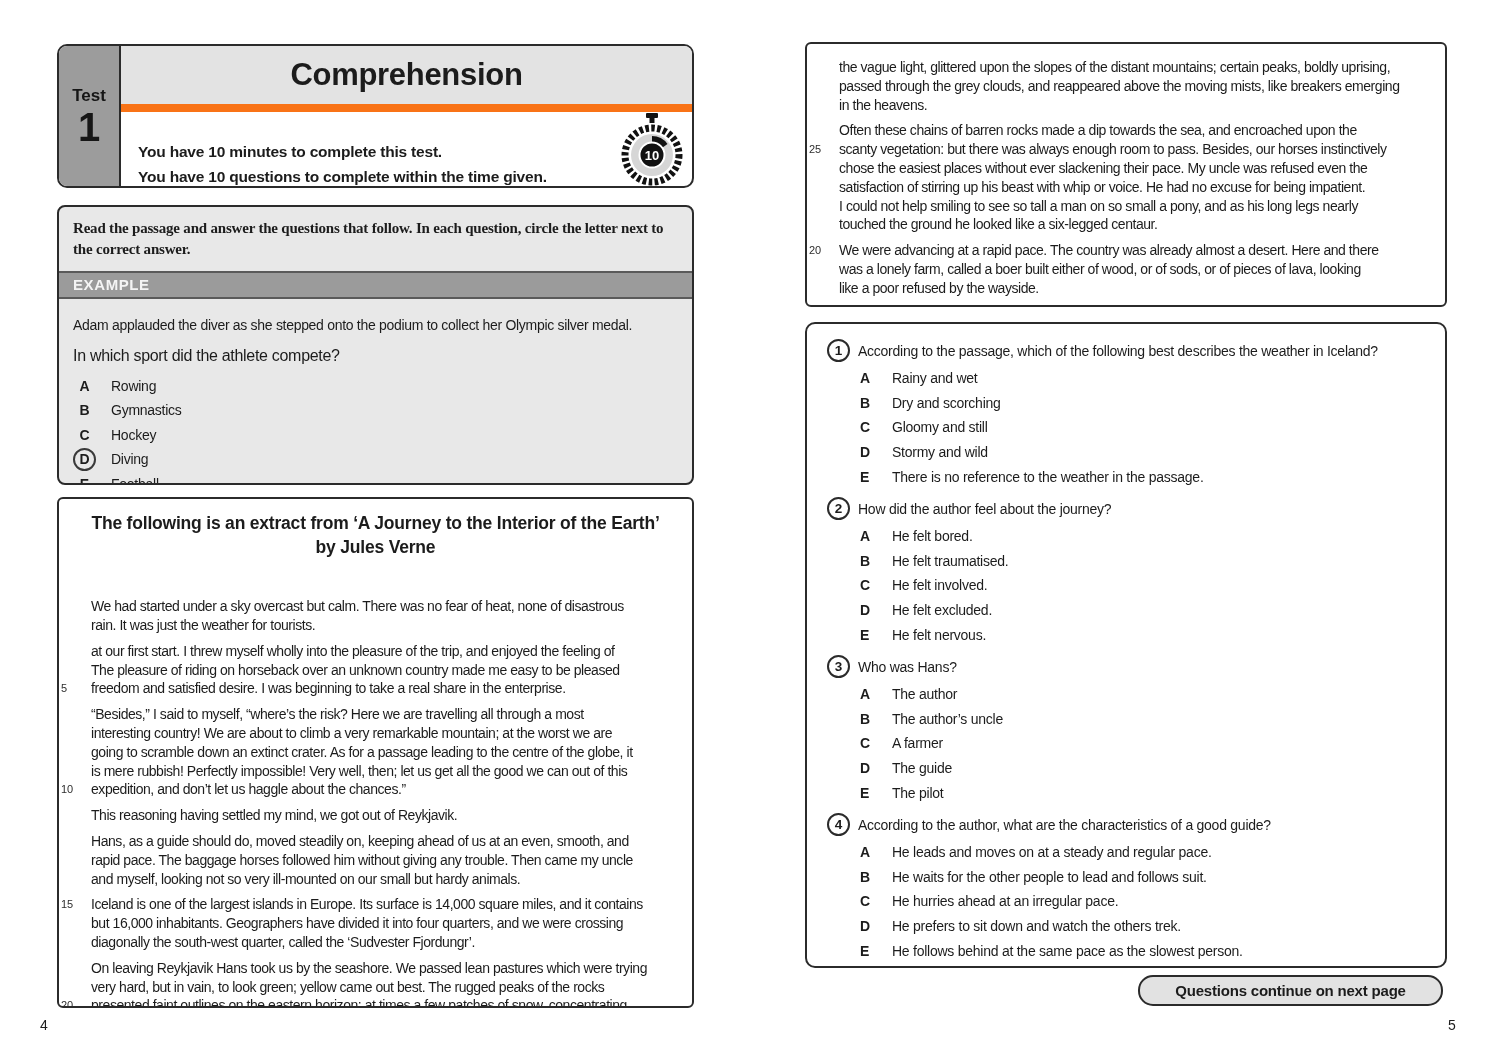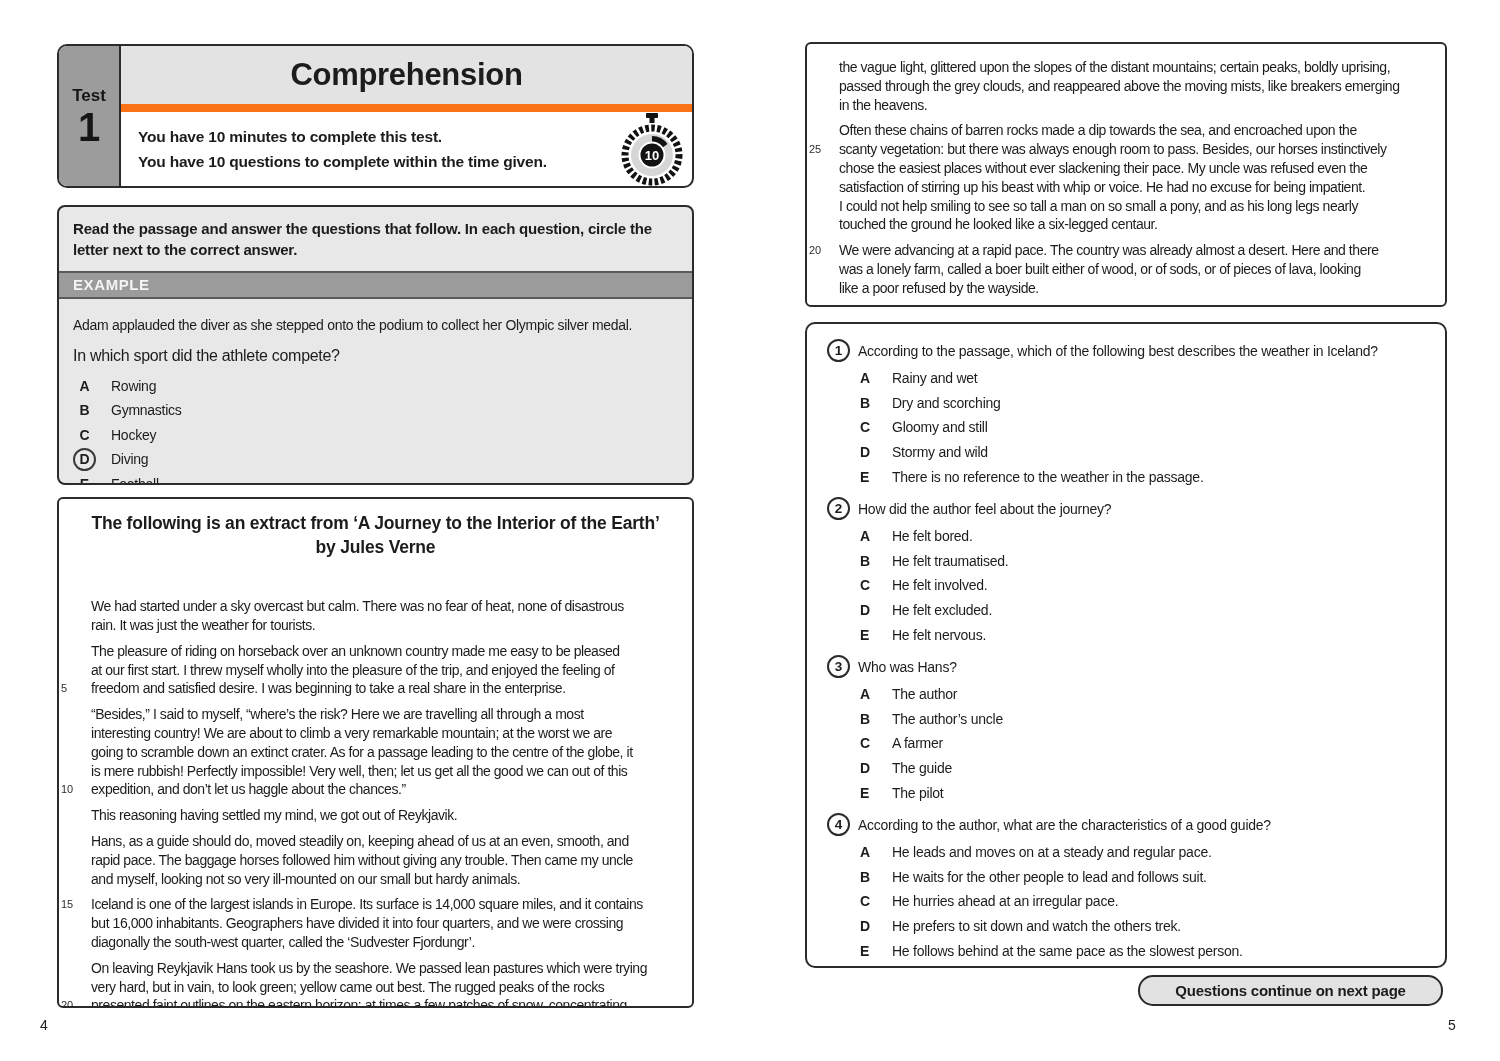--- a/index.html
+++ b/index.html
@@ -25,33 +25,33 @@
     gap: 1px; color: #161616;
   }
   .test-label { font-weight: bold; font-size: 17px; }
   .test-number { font-weight: bold; font-size: 40px; line-height: 1; }
   .header-main { flex: 1; display: flex; flex-direction: column; }
   .header-title-band {
     height: 66px; background: #e3e3e3; border-bottom: 8px solid #f97316;
     display: flex; align-items: center; justify-content: center;
   }
   .header-title { font-size: 31px; font-weight: bold; letter-spacing: -0.3px; }
-  .header-bottom { flex: 1; position: relative; padding: 9px 80px 0 17px; }
+  .header-bottom { flex: 1; position: relative; padding: 24px 80px 0 17px; }
   .header-line { font-weight: bold; font-size: 15.5px; margin-top: 7px; letter-spacing: -0.2px; }
   .timer { position: absolute; right: 8px; top: 1px; }
 
   
   .example-box {
     left: 57px; top: 205px; width: 637px; height: 280px;
     background: #e8e8e8; border: 2px solid #2b2b2b; border-radius: 8px;
     overflow: hidden;
   }
   .instructions-text {
     font-weight: bold; font-size: 15px; line-height: 1.42;
-    padding: 11px 22px 10px 14px; letter-spacing: -0.2px;
+    padding: 11px 22px 10px 14px; letter-spacing: -0.2px; font-family: Liberation Serif, serif;
   }
   .example-band {
     background: #9b9b9b; border-top: 2px solid #5a5a5a; border-bottom: 2px solid #5a5a5a;
     color: #f4f4f4; font-weight: bold; font-size: 15px; letter-spacing: 0.6px;
     padding: 3px 14px 4px;
   }
   .example-content { padding: 8px 14px 0; }
   .ex-sentence { font-size: 14px; letter-spacing: -0.3px; margin-top: 10px; }
   .ex-question { font-size: 16px; letter-spacing: -0.3px; margin: 14px 0 9px; }
   .opt-row { display: flex; align-items: center; height: 24.5px; }
@@ -203,26 +203,26 @@
               <span class="ltext">rain. It was just the weather for tourists.</span>
             </div>
           </div>
       </div>
 
       <div class="para">
         <div>
 
             <div class="pline">
               <span class="lnum"></span>
+              <span class="ltext">at our first start. I threw myself wholly into the pleasure of the trip, and enjoyed the feeling of</span>
+            </div>
+
+            <div class="pline">
+              <span class="lnum"></span>
               <span class="ltext">The pleasure of riding on horseback over an unknown country made me easy to be pleased</span>
-            </div>
-
-            <div class="pline">
-              <span class="lnum"></span>
-              <span class="ltext">at our first start. I threw myself wholly into the pleasure of the trip, and enjoyed the feeling of</span>
             </div>
 
             <div class="pline">
               <span class="lnum">5</span>
               <span class="ltext">freedom and satisfied desire. I was beginning to take a real share in the enterprise.</span>
             </div>
           </div>
       </div>
 
       <div class="para">

